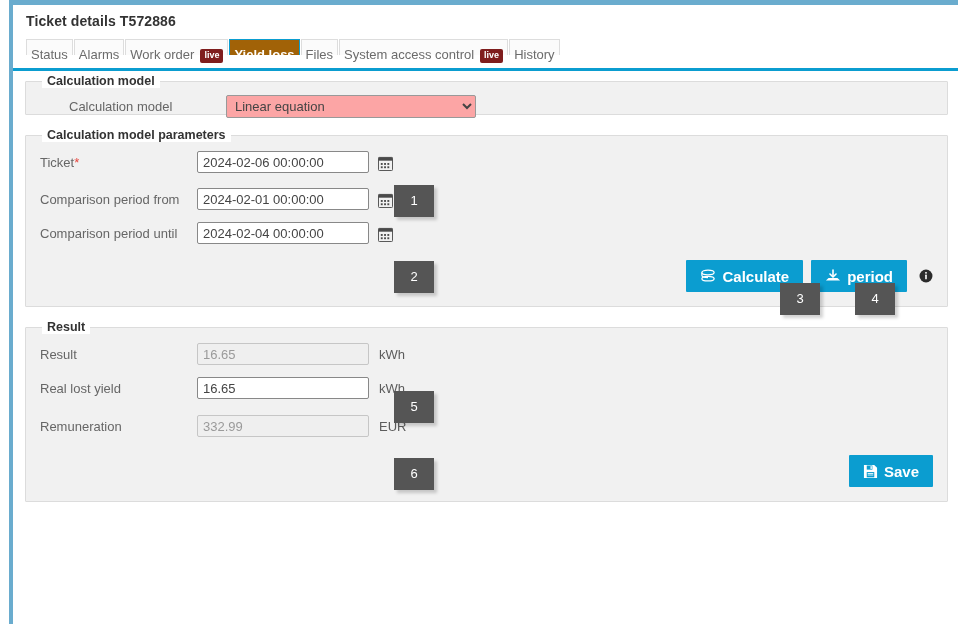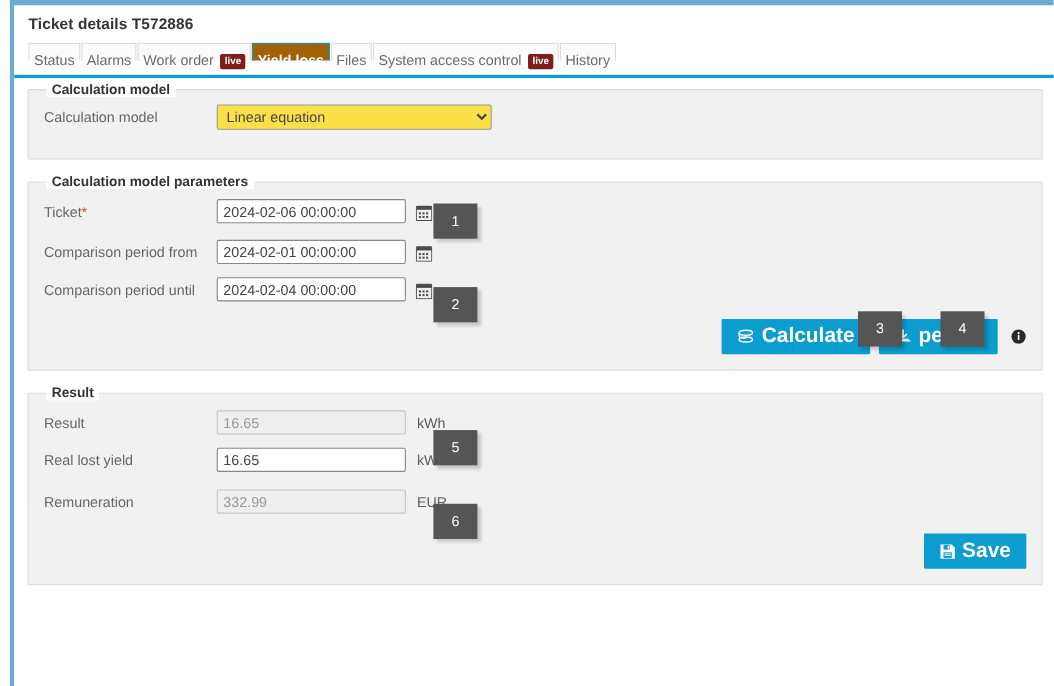--- a/index.html
+++ b/index.html
@@ -151,21 +151,21 @@
   .txt.disabled {
     background: #efefef;
     border-color: #c6c6c6;
     color: #9a9a9a;
   }
   select.sel {
     width: 250px;
     height: 23px;
     box-sizing: border-box;
     border: 1px solid #999999;
-    background: #fde047;
+    background: #fca5a5;
     color: #444444;
     font-family: "Liberation Sans", sans-serif;
     font-size: 13px;
     padding: 1px 4px;
     border-radius: 2px;
   }
   .cal-icon {
     display: inline-block;
     width: 15px;
     height: 15px;
@@ -194,21 +194,21 @@
   
   .btn {
     display: inline-flex;
     align-items: center;
     justify-content: center;
     gap: 6px;
     background: #0b9dd0;
     color: #ffffff;
     border: none;
     font-family: "Liberation Sans", sans-serif;
-    font-size: 19px;
+    font-size: 15px;
     font-weight: bold;
     height: 32px;
     padding: 0 14px;
     cursor: pointer;
     border-radius: 1px;
   }
   .btn svg { display:block; }
   .actions {
     display: flex;
     align-items: center;
@@ -269,21 +269,21 @@
         <span>Yield loss</span>
       </div><div class="tab">
         <span>Files</span>
       </div><div class="tab">
         <span>System access control</span><span class="live-badge">live</span>
       </div><div class="tab">
         <span>History</span>
       </div>
     </div>
 
-    <div class="panel" style="height:64px;">
+    <div class="panel" style="height:34px;padding-left:29px;">
       <div class="panel-legend">Calculation model</div>
       <div class="panel-body" style="padding-top:13px;">
         <div class="row">
           <div class="lbl">Calculation model</div>
           <select class="sel">
             <option>Linear equation</option>
           </select>
         </div>
       </div>
     </div>

